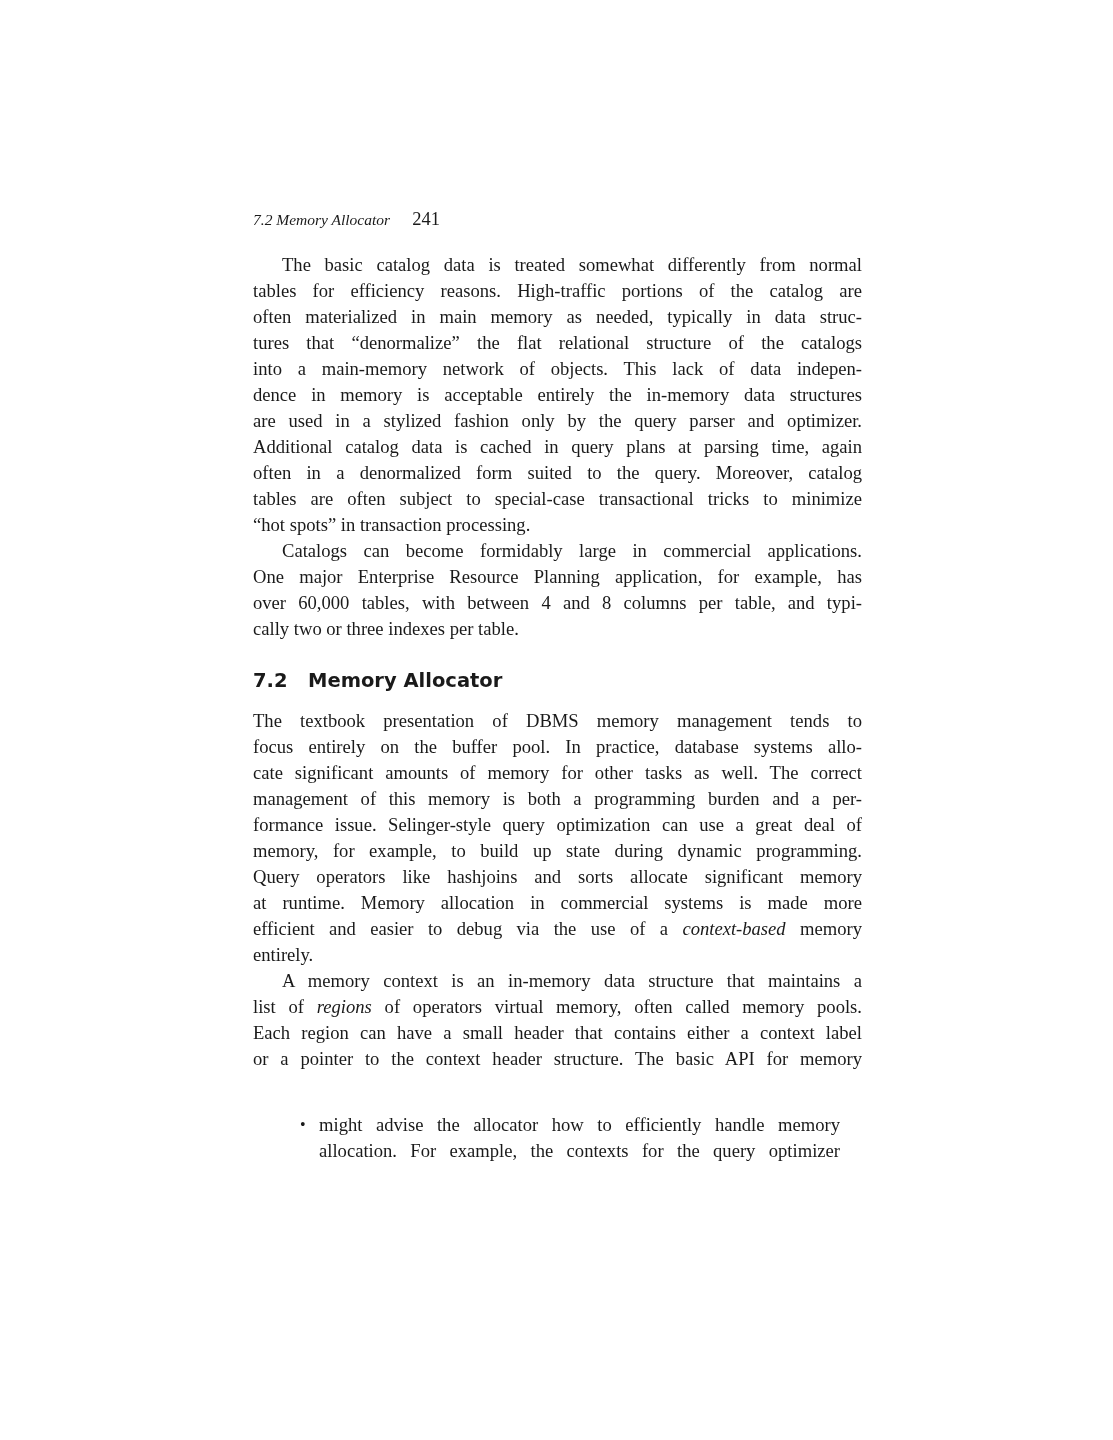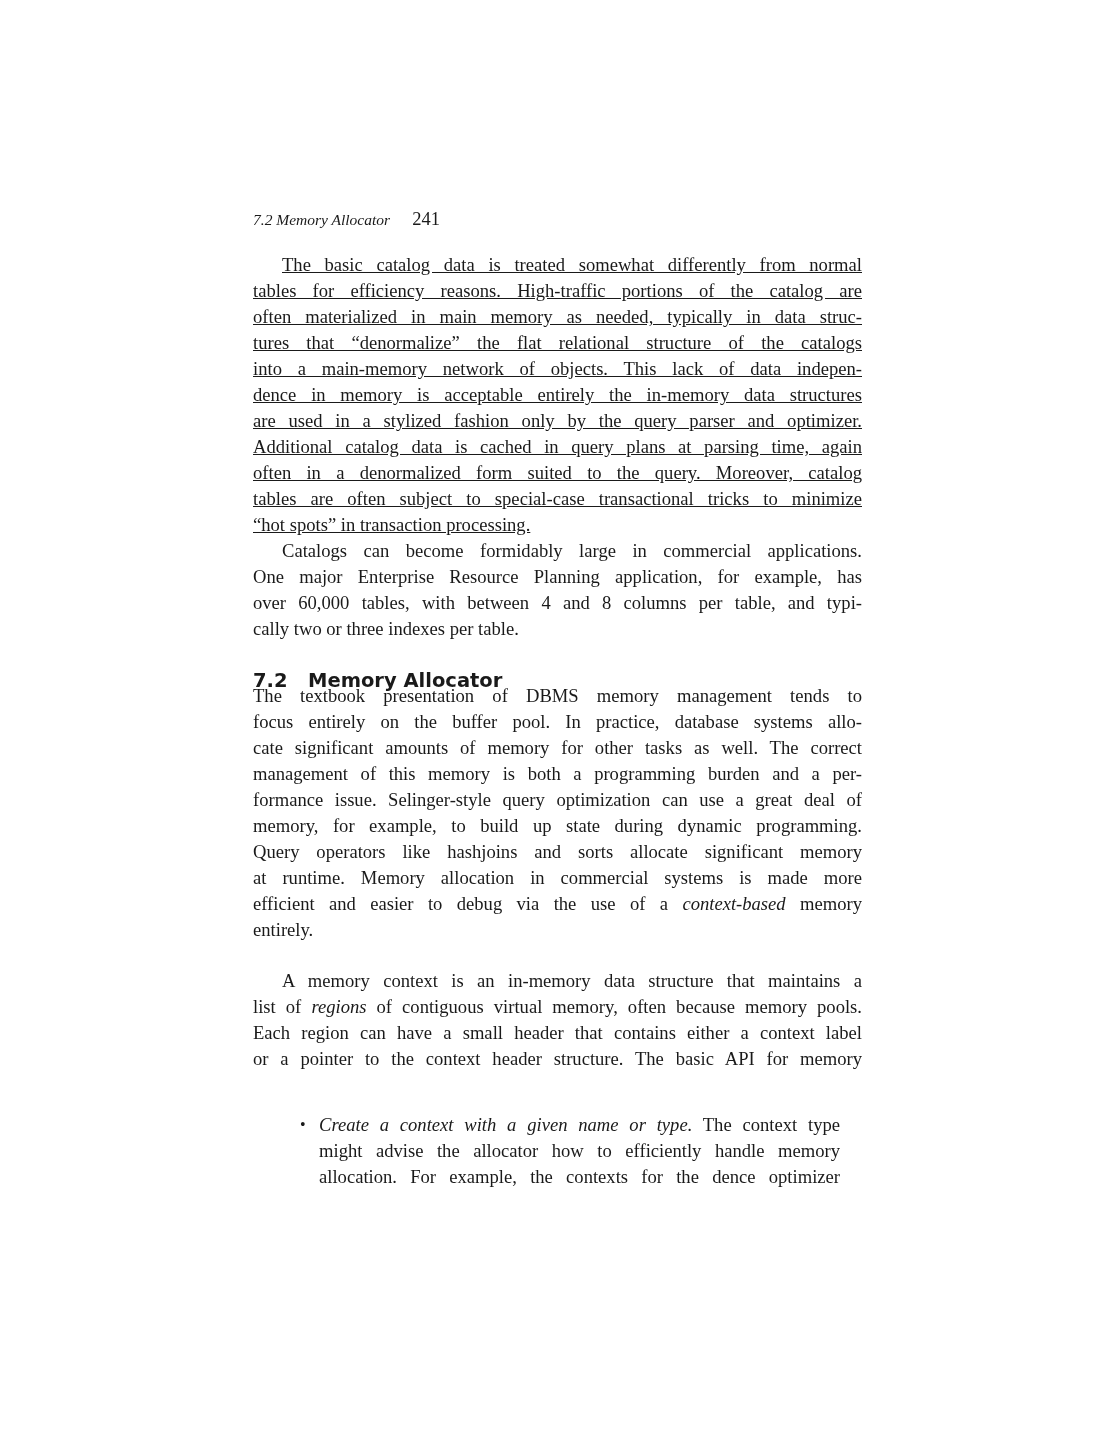--- a/index.html
+++ b/index.html
@@ -23,21 +23,21 @@
   em { font-style: italic; }
 </style>
 </head>
 <body>
 
 <div class="running-head">
   <span class="sec">7.2  Memory Allocator</span>
   <span class="pg">241</span>
 </div>
 
-<div class="block" style="top:252px;text-decoration:underline;">
+<div class="block" style="top:252px;">
   <span class="line indent">The basic catalog data is treated somewhat differently from normal</span>
   <span class="line">tables for efficiency reasons. High-traffic portions of the catalog are</span>
   <span class="line">often materialized in main memory as needed, typically in data struc-</span>
   <span class="line">tures that “denormalize” the flat relational structure of the catalogs</span>
   <span class="line">into a main-memory network of objects. This lack of data indepen-</span>
   <span class="line">dence in memory is acceptable entirely the in-memory data structures</span>
   <span class="line">are used in a stylized fashion only by the query parser and optimizer.</span>
   <span class="line">Additional catalog data is cached in query plans at parsing time, again</span>
   <span class="line">often in a denormalized form suited to the query. Moreover, catalog</span>
   <span class="line">tables are often subject to special-case transactional tricks to minimize</span>
@@ -48,40 +48,39 @@
   <span class="line indent">Catalogs can become formidably large in commercial applications.</span>
   <span class="line">One major Enterprise Resource Planning application, for example, has</span>
   <span class="line">over 60,000 tables, with between 4 and 8 columns per table, and typi-</span>
   <span class="line last">cally two or three indexes per table.</span>
 </div>
 
 <div class="heading">
   <span class="num">7.2</span><span>Memory Allocator</span>
 </div>
 
-<div class="block" style="top:683px;">
+<div class="block" style="top:708px;">
   <span class="line">The textbook presentation of DBMS memory management tends to</span>
   <span class="line">focus entirely on the buffer pool. In practice, database systems allo-</span>
   <span class="line">cate significant amounts of memory for other tasks as well. The correct</span>
   <span class="line">management of this memory is both a programming burden and a per-</span>
   <span class="line">formance issue. Selinger-style query optimization can use a great deal of</span>
   <span class="line">memory, for example, to build up state during dynamic programming.</span>
   <span class="line">Query operators like hashjoins and sorts allocate significant memory</span>
   <span class="line">at runtime. Memory allocation in commercial systems is made more</span>
   <span class="line"><span>efficient and easier to debug via the use of a </span><em>context-based</em><span> memory</span></span>
   <span class="line last">entirely.</span>
 </div>
 
 <div class="block" style="top:968px;">
   <span class="line indent">A memory context is an in-memory data structure that maintains a</span>
-  <span class="line"><span>list of </span><em>regions</em><span> of contiguous virtual memory, often because memory pools.</span></span>
+  <span class="line"><span>list of </span><em>regions</em><span> of operators virtual memory, often called memory pools.</span></span>
   <span class="line">Each region can have a small header that contains either a context label</span>
   <span class="line">or a pointer to the context header structure. The basic API for memory</span>
 </div>
 
 <div class="list">
   <span class="bullet">•</span>
   <div class="item">
-    <span class="line"><em>Create a context with a given name or type.</em><span> The context type</span></span>
     <span class="line">might advise the allocator how to efficiently handle memory</span>
-    <span class="line">allocation. For example, the contexts for the dence optimizer</span>
+    <span class="line">allocation. For example, the contexts for the query optimizer</span>
   </div>
 </div>
 
 </body></html>

